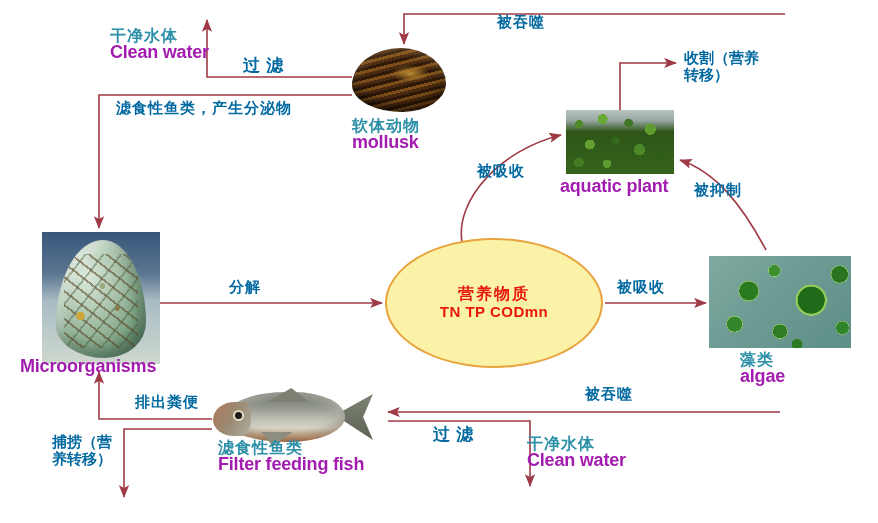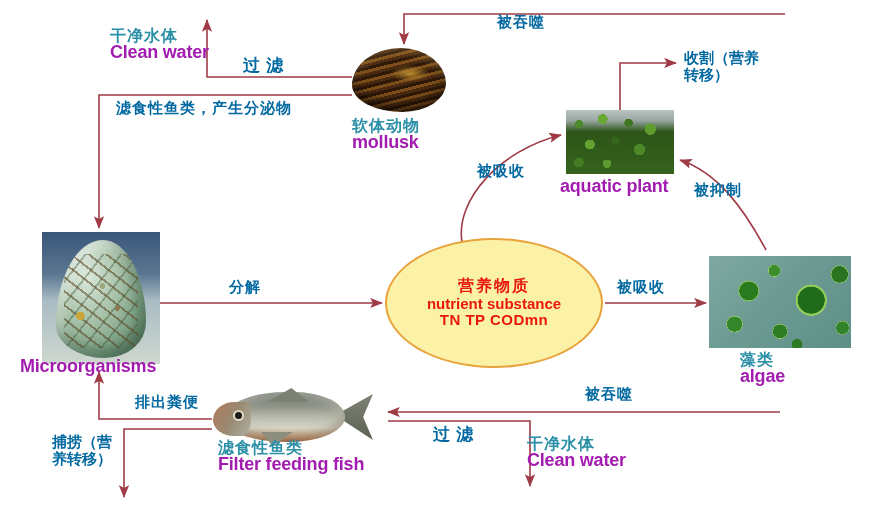--- a/index.html
+++ b/index.html
@@ -207,21 +207,20 @@
       <path d="M212,429 L124,429 L124,497"></path>
 
       <path d="M780,412 L388,412"></path>
 
       <path d="M388,421 L530,421 L530,486"></path>
     </g>
   </svg>
 
   <div id="hub">
     <div class="hz">营养物质</div>
-    <div class="he">nutrient substance</div>
     <div class="he2">TN  TP   CODmn</div>
   </div>
 
   <div class="pic" id="pic-mollusk"></div>
 
   <div class="pic" id="pic-micro">
     <div class="drop"></div>
   </div>
 
   <div class="pic" id="pic-plant"></div>

